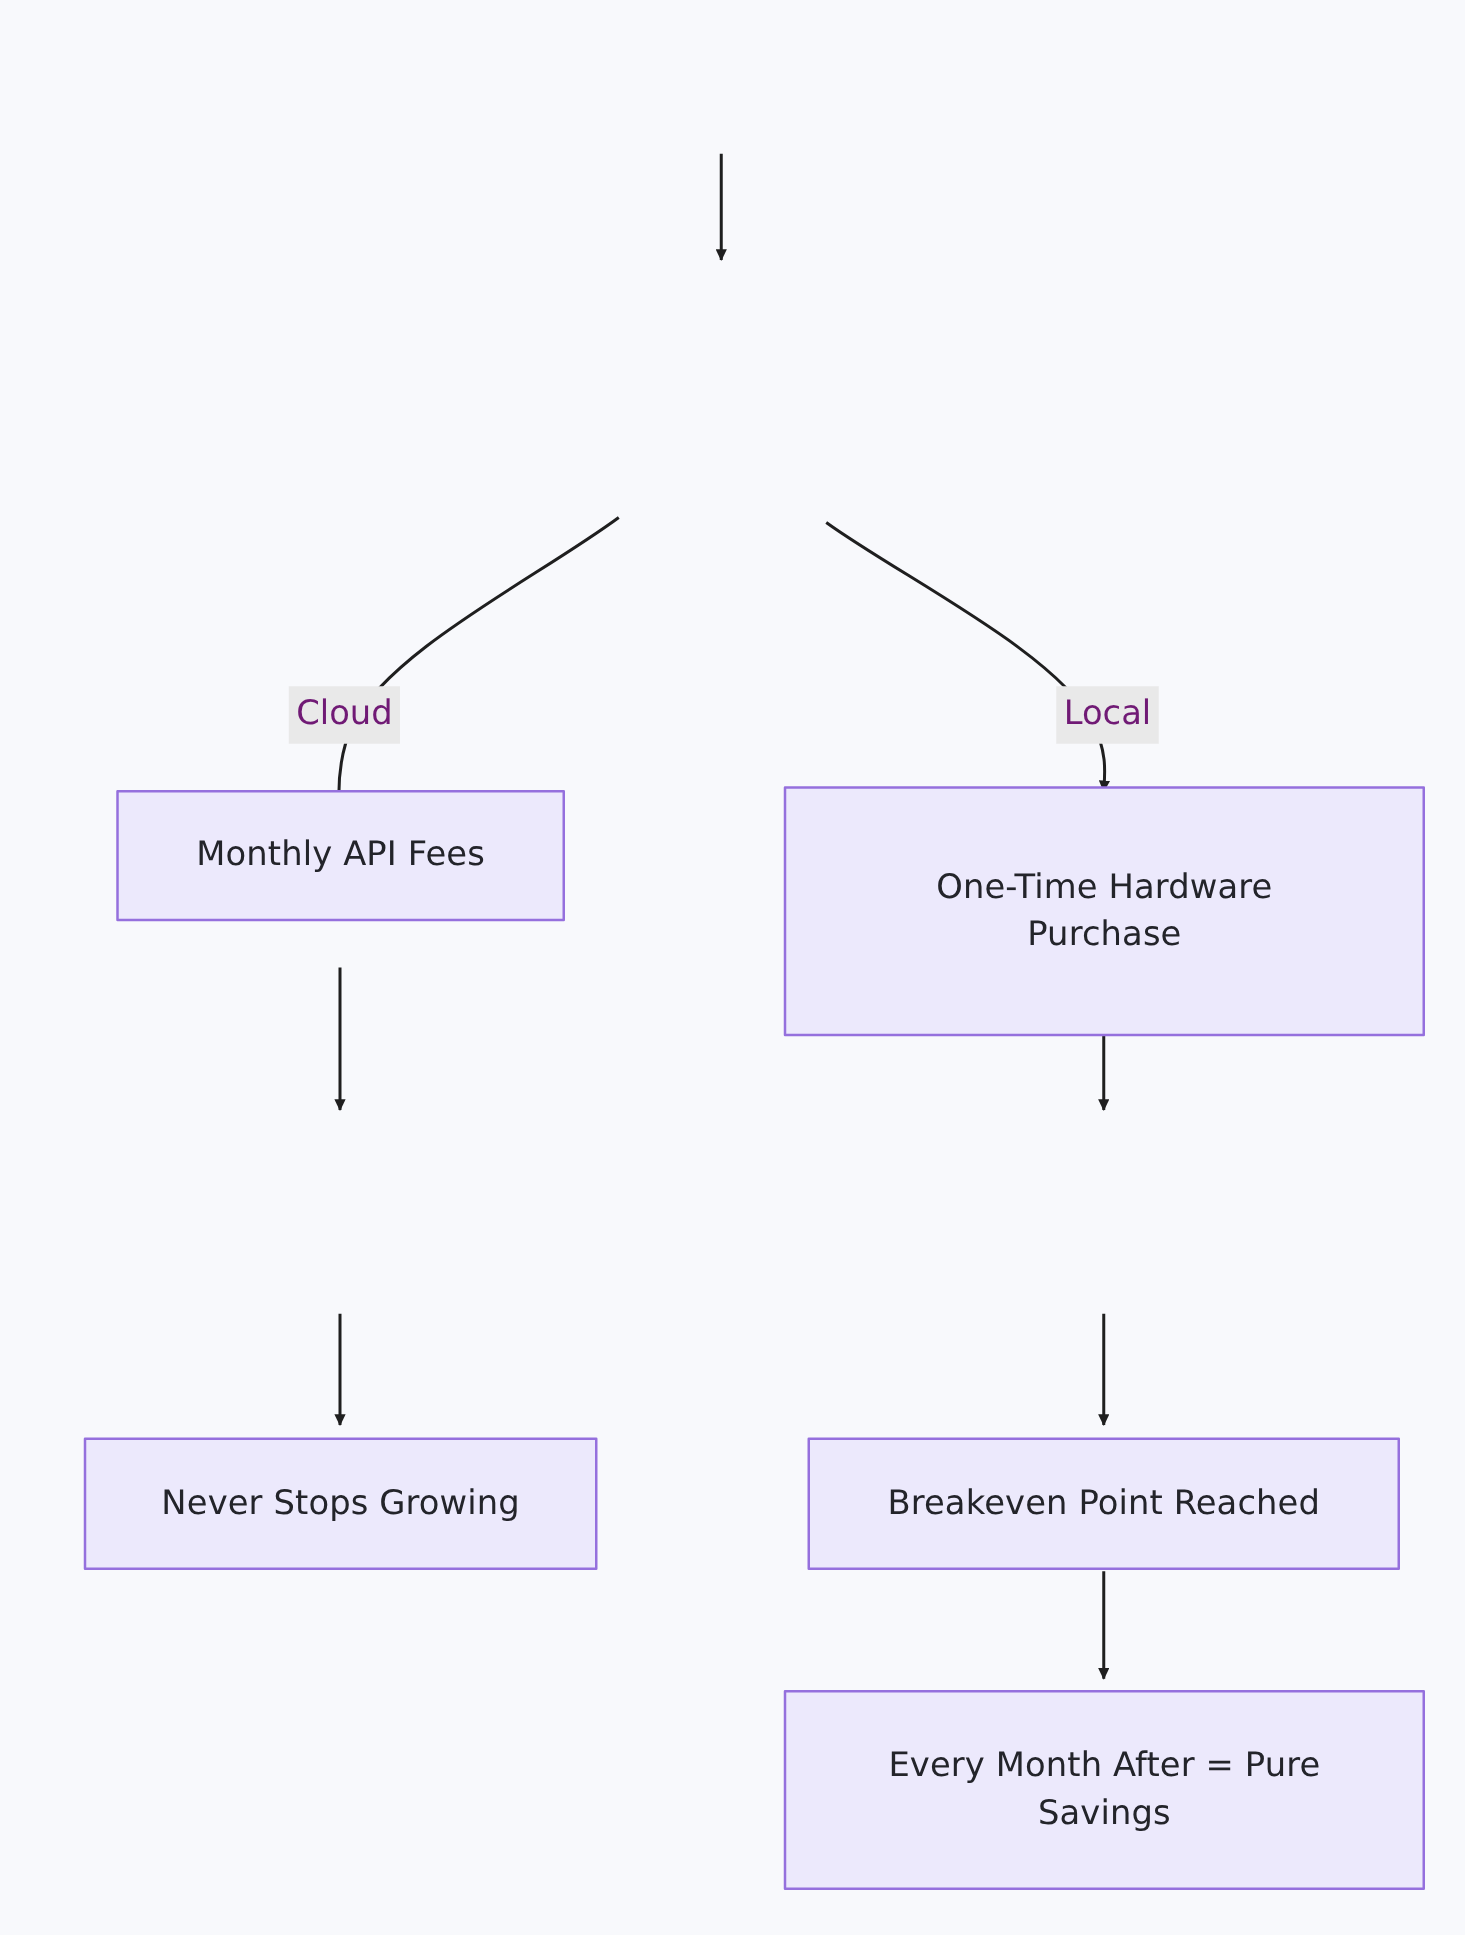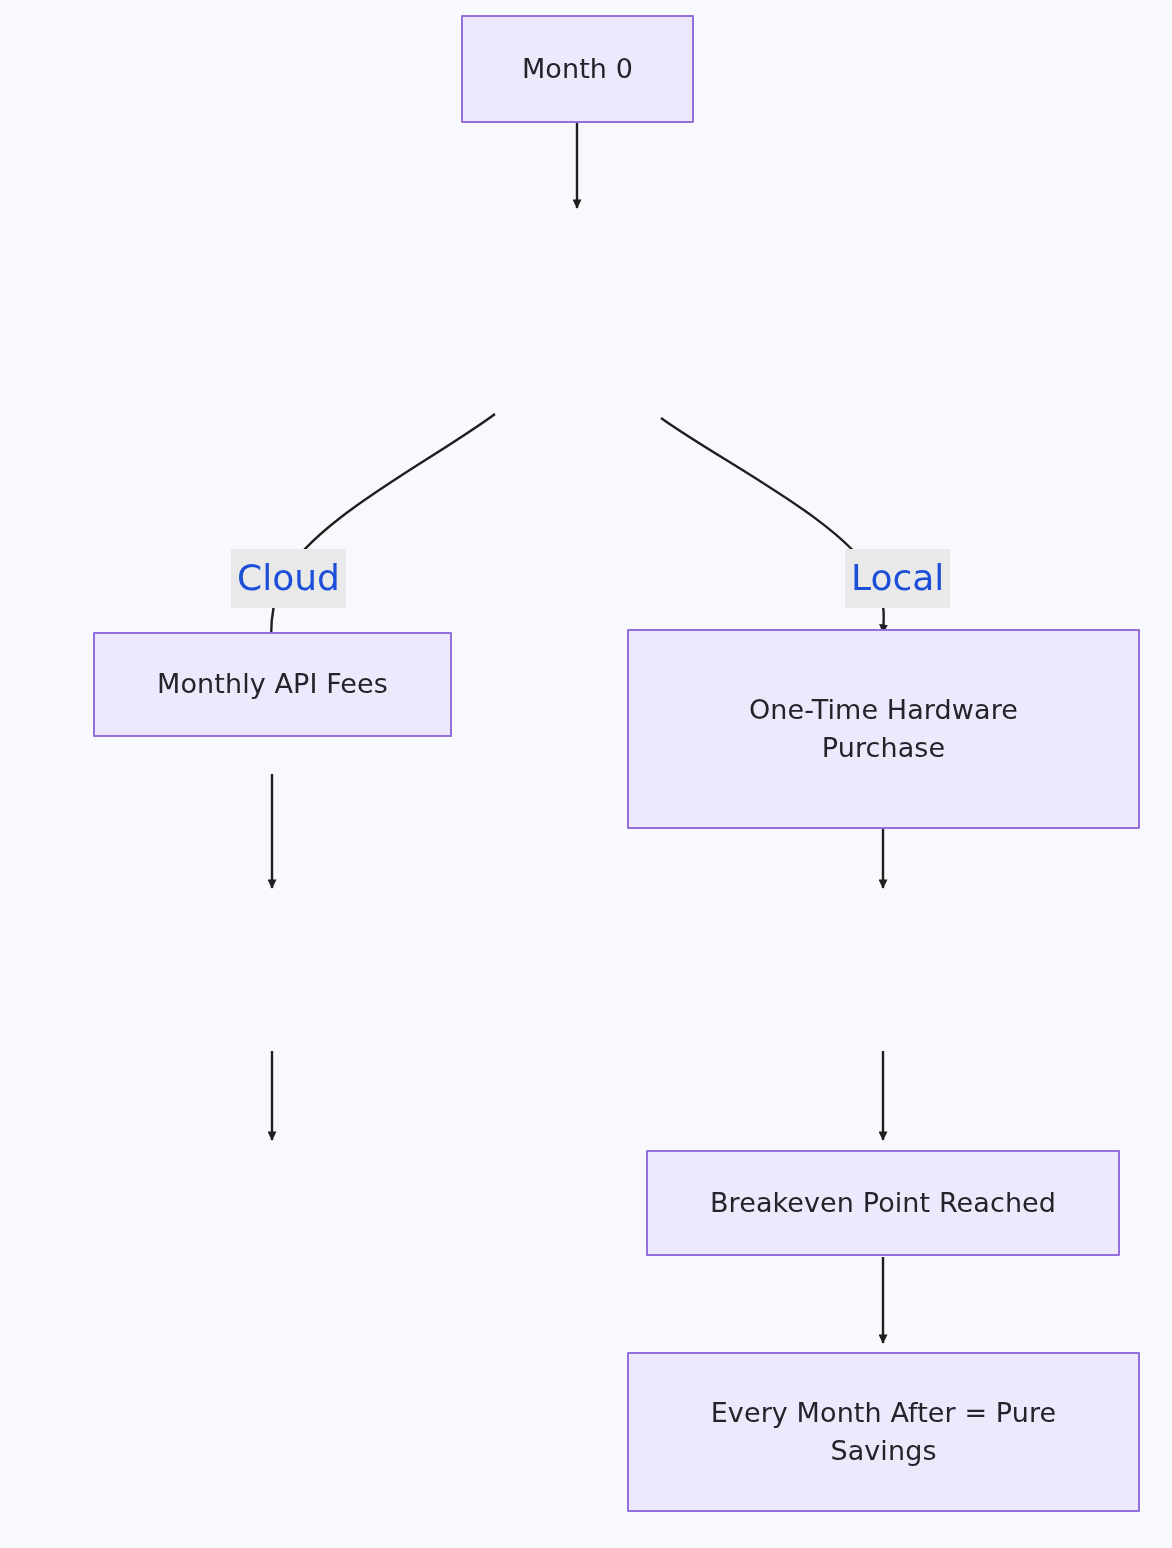--- a/index.html
+++ b/index.html
@@ -59,22 +59,22 @@
     width: 100%;
     height: 100%;
   }
   .node.decision .node-label {
     position: relative;
     z-index: 2;
   }
   .edge-label {
     position: absolute;
     background: #e9e9e9;
-    color: #1d4ed8;
-    font-size: 36px;
+    color: #701a75;
+    font-size: 27px;
     line-height: 1.42;
     padding: 3px 6px 5px 6px;
     box-sizing: border-box;
     white-space: nowrap;
   }
 </style>
 </head>
 <body>
 
 <div id="diagram">
@@ -96,36 +96,36 @@
 
     <path d="M272,1051 L272,1140" fill="none" stroke="#1f1f1f" stroke-width="2.4" marker-end="url(#arrowhead)"></path>
 
     <path d="M883,801 L883,888" fill="none" stroke="#1f1f1f" stroke-width="2.4" marker-end="url(#arrowhead)"></path>
 
     <path d="M883,1051 L883,1140" fill="none" stroke="#1f1f1f" stroke-width="2.4" marker-end="url(#arrowhead)"></path>
 
     <path d="M883,1257 L883,1343" fill="none" stroke="#1f1f1f" stroke-width="2.4" marker-end="url(#arrowhead)"></path>
   </svg>
 
-  <div class="node rect" style="left:461px; top:15px; width:233px; height:108px;">
-    <span class="node-label">Month 0</span>
-  </div>
 
 
   <div class="node rect" style="left:93px; top:632px; width:359px; height:105px;">
     <span class="node-label">Monthly API Fees</span>
   </div>
 
   <div class="node rect" style="left:627px; top:629px; width:513px; height:200px;">
     <span class="node-label">One-Time Hardware
 Purchase</span>
   </div>
 
 
 
+  <div class="node rect" style="left:67px; top:1150px; width:411px; height:106px;">
+    <span class="node-label">Never Stops Growing</span>
+  </div>
 
   <div class="node rect" style="left:627px; top:1352px; width:513px; height:160px;">
     <span class="node-label">Every Month After = Pure
 Savings</span>
   </div>
 
   <div class="node rect" style="left:646px; top:1150px; width:474px; height:106px;">
     <span class="node-label">Breakeven Point Reached</span>
   </div>
 

